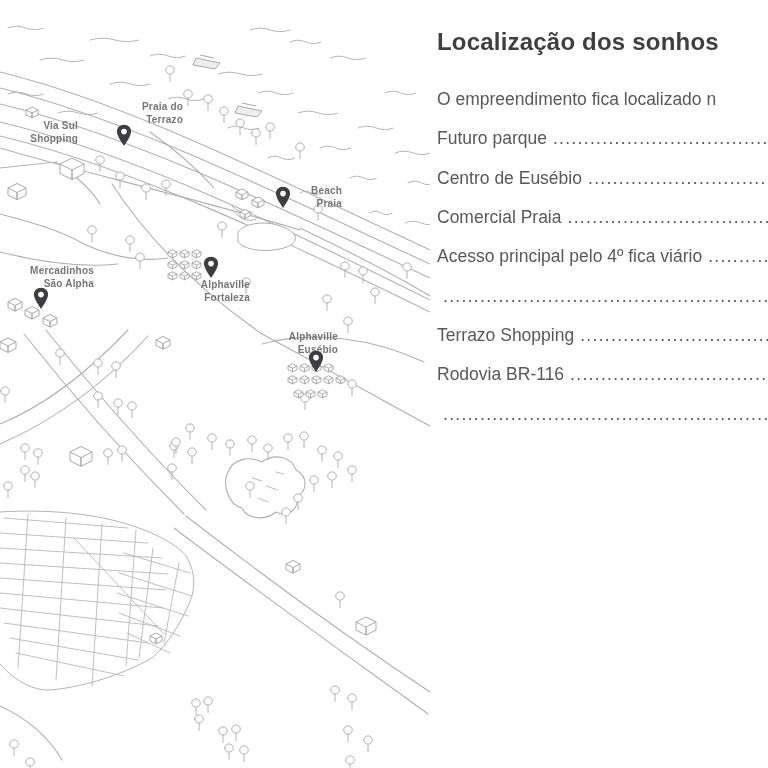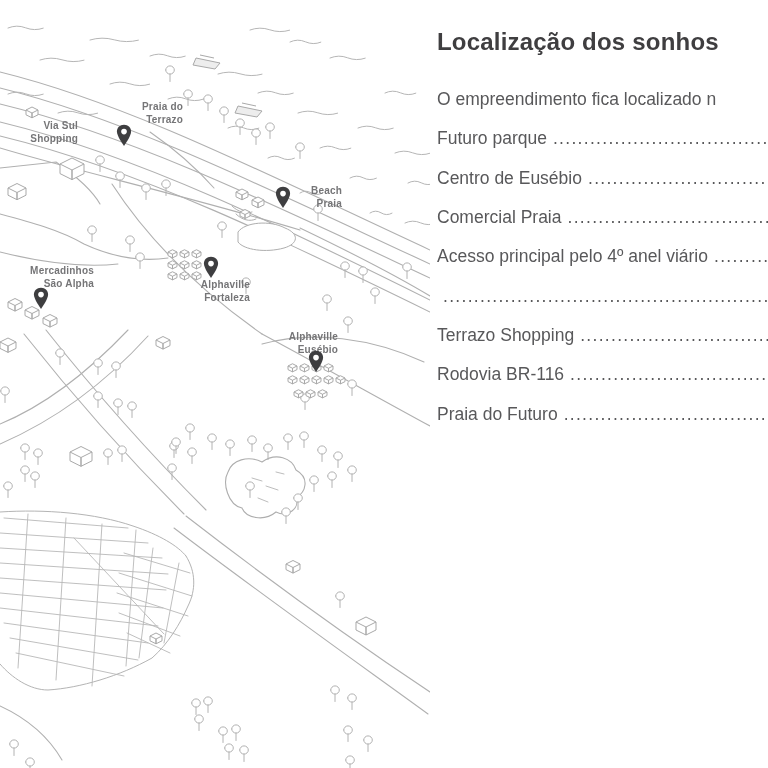--- a/index.html
+++ b/index.html
@@ -333,32 +333,31 @@
       </div>
     <div class="line">
         <span>Centro de Eusébio</span>
         <span class="dots">.................................................................................</span>
       </div>
     <div class="line">
         <span>Comercial Praia</span>
         <span class="dots">.................................................................................</span>
       </div>
     <div class="line">
-        <span>Acesso principal pelo 4º anel viário</span>
+        <span>Acesso principal pelo 4º fica viário</span>
         <span class="dots">.................................................................................</span>
       </div>
     <div class="line">
         <span class="dots">.................................................................................</span>
       </div>
     <div class="line">
         <span>Terrazo Shopping</span>
         <span class="dots">.................................................................................</span>
       </div>
     <div class="line">
         <span>Rodovia BR-116</span>
         <span class="dots">.................................................................................</span>
       </div>
     <div class="line">
-        <span>Praia do Futuro</span>
         <span class="dots">.................................................................................</span>
       </div>
   </div>
 </div>
 
 </body></html>

